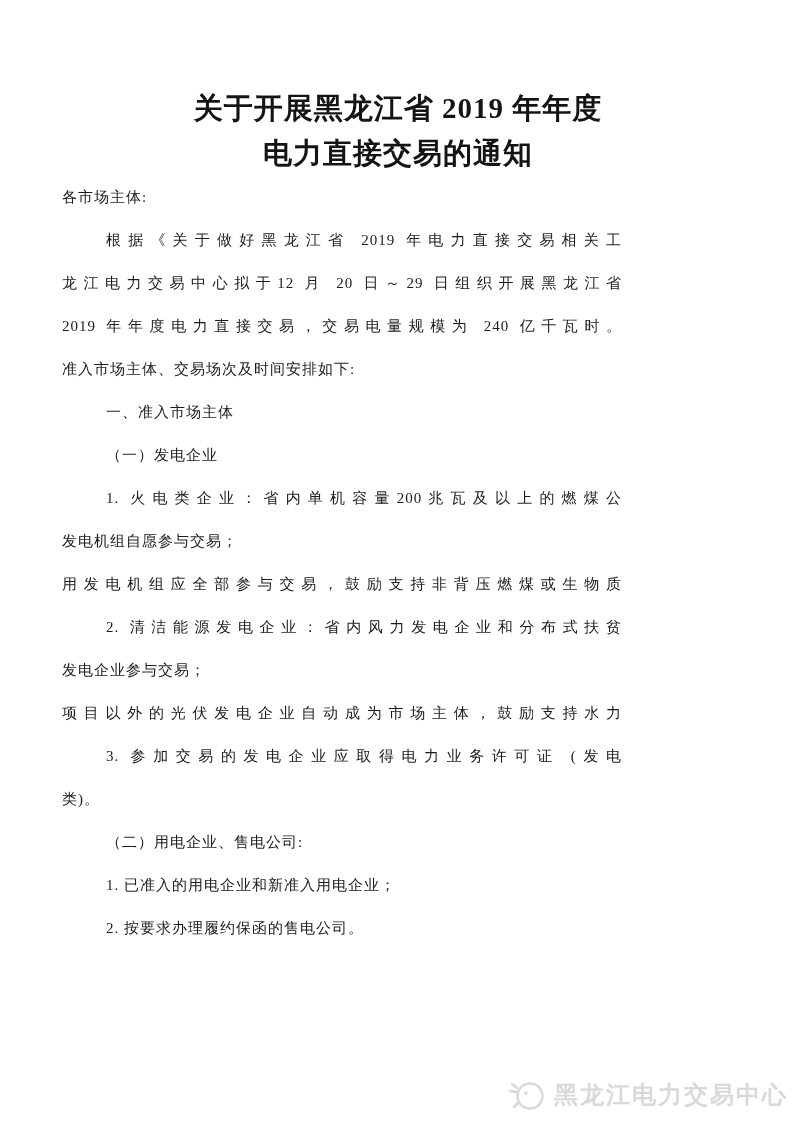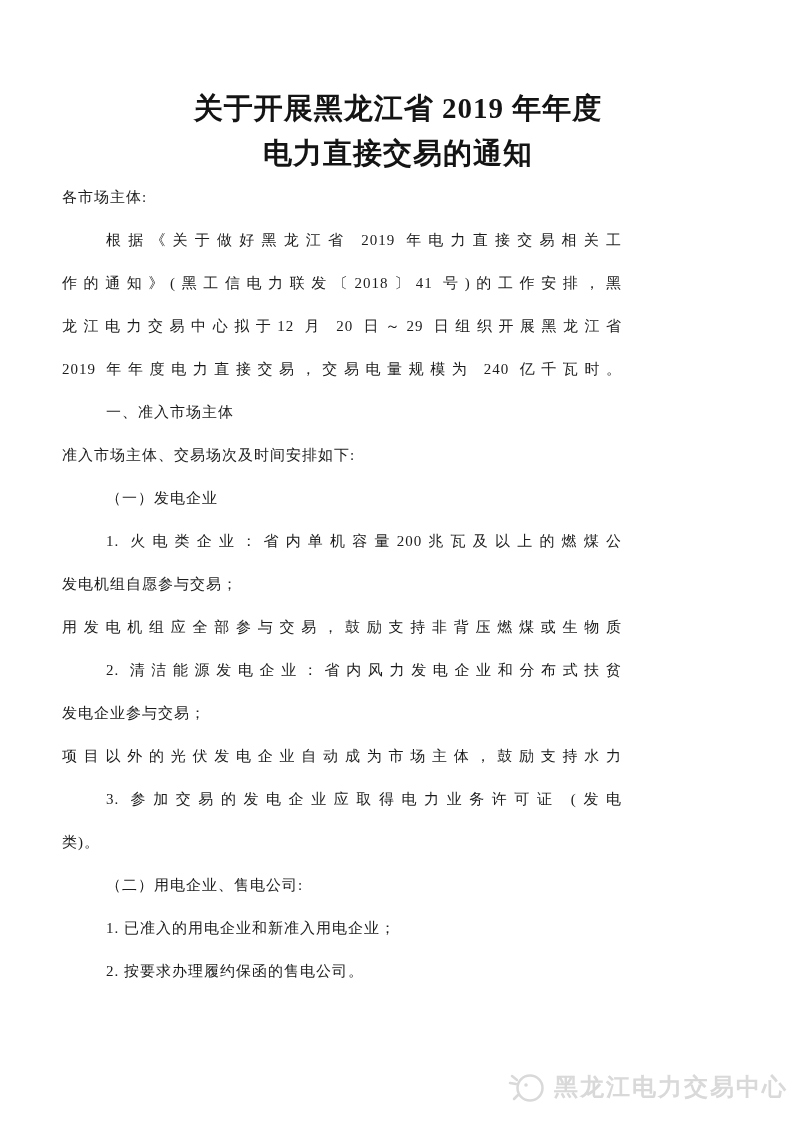--- a/index.html
+++ b/index.html
@@ -34,21 +34,21 @@
     white-space:pre-wrap;
   }
   .line.indent{ text-indent:44px; }
   .line.fill{
     text-align:justify;
     text-align-last:justify;
   }
   .watermark{
     position:absolute;
     right:8px;
-    bottom:16px;
+    bottom:8px;
     display:flex;
     align-items:center;
     gap:8px;
     font-family:"Liberation Sans","DejaVu Sans",sans-serif;
     font-weight:700;
     font-size:24px;
     letter-spacing:2px;
     color:#d9d9d9;
     user-select:none;
   }
@@ -60,25 +60,24 @@
 <div class="page">
 
   <h1 class="title">
     <div>关于开展黑龙江省 2019 年年度</div>
     <div>电力直接交易的通知</div>
   </h1>
 
   <div class="doc-body">
       <div class="line">各市场主体:</div>
       <div class="line indent fill">根据《关于做好黑龙江省 2019 年电力直接交易相关工</div>
-      <div class="line fill">作的通知》(黑工信电力联发〔2018〕41 号)的工作安排，黑</div>
       <div class="line fill">龙江电力交易中心拟于12 月 20 日～29 日组织开展黑龙江省</div>
       <div class="line fill">2019 年年度电力直接交易，交易电量规模为 240 亿千瓦时。</div>
+      <div class="line">准入市场主体、交易场次及时间安排如下:</div>
       <div class="line indent">一、准入市场主体</div>
-      <div class="line">准入市场主体、交易场次及时间安排如下:</div>
       <div class="line indent">（一）发电企业</div>
       <div class="line indent fill">1. 火电类企业：省内单机容量200兆瓦及以上的燃煤公</div>
       <div class="line">发电机组自愿参与交易；</div>
       <div class="line fill">用发电机组应全部参与交易，鼓励支持非背压燃煤或生物质</div>
       <div class="line indent fill">2. 清洁能源发电企业：省内风力发电企业和分布式扶贫</div>
       <div class="line">发电企业参与交易；</div>
       <div class="line fill">项目以外的光伏发电企业自动成为市场主体，鼓励支持水力</div>
       <div class="line indent fill">3. 参加交易的发电企业应取得电力业务许可证 (发电</div>
       <div class="line">类)。</div>
       <div class="line indent">（二）用电企业、售电公司:</div>

